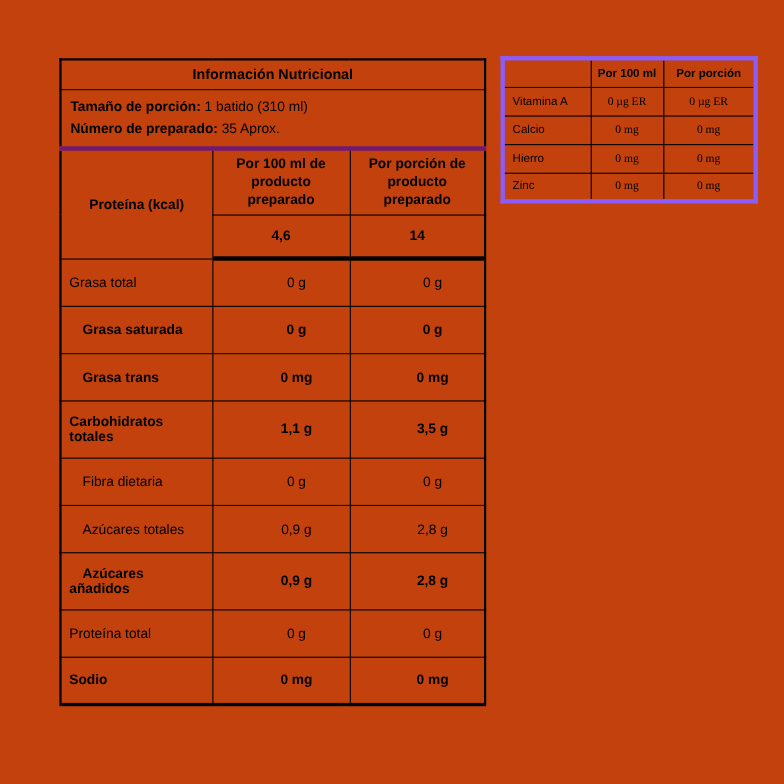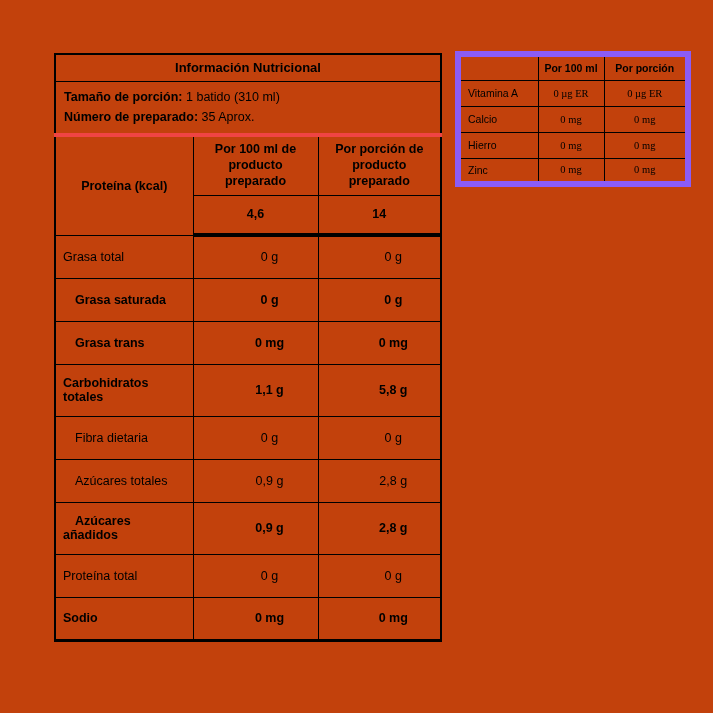--- a/index.html
+++ b/index.html
@@ -17,21 +17,21 @@
   .main {
     position: absolute; left: 54px; top: 53px; width: 386px;
     border: 2px solid #000;
     border-bottom: 3px solid #000;
   }
   .main td { border: 1px solid #000; font-size: 12.5px; vertical-align: middle; }
 
   .title-row td { height: 27px; text-align: center; font-weight: bold; font-size: 13px; }
 
   .serving-row td {
-    height: 54px; border-bottom: 4px solid #ef4444;
+    height: 54px; border-bottom: 4px solid #701a75;
     padding: 5px 8px; line-height: 1.6; font-size: 12.5px;
   }
 
   .cal-cell {
     text-align: center; font-weight: bold; font-size: 13px;
     border-bottom: 4px solid #000;
   }
   .col-h {
     height: 60px; text-align: center; font-weight: bold;
     padding: 4px 12px; line-height: 1.25;
@@ -44,21 +44,21 @@
   .lbl.indent { text-indent: 12px; }
   .val { text-align: center; padding-left: 28px; }
   .bold td { font-weight: bold; }
   .wrap-block { width: 110px; }
   .wrap-block.narrow { width: 96px; }
   .indent .wrap-block { text-indent: 12px; }
 
   
   .micro {
     position: absolute; left: 455px; top: 51px; width: 230px;
-    border: 6px solid #8b5cf6;
+    border: 4px solid #8b5cf6;
   }
   .micro td { border: 1px solid #000; font-size: 10.5px; height: 26px; vertical-align: middle; }
   .m-h { text-align: center; font-weight: bold; }
   .m-lbl { padding-left: 7px; }
   .m-val { text-align: center; font-family: Liberation Serif, serif; }
 </style>
 </head>
 <body>
 
 <div class="canvas">
@@ -108,21 +108,21 @@
       <td class="lbl indent">Grasa trans</td>
       <td class="val">0 mg</td>
       <td class="val">0 mg</td>
     </tr>
 
     <tr class="data-row tall">
       <td class="lbl">
             <div class="wrap-block">Carbohidratos totales</div>
           </td>
       <td class="val">1,1 g</td>
-      <td class="val">5,8 g</td>
+      <td class="val">3,5 g</td>
     </tr>
 
     <tr class="data-row">
       <td class="lbl indent">Fibra dietaria</td>
       <td class="val">0 g</td>
       <td class="val">0 g</td>
     </tr>
 
     <tr class="data-row">
       <td class="lbl indent">Azúcares totales</td>

